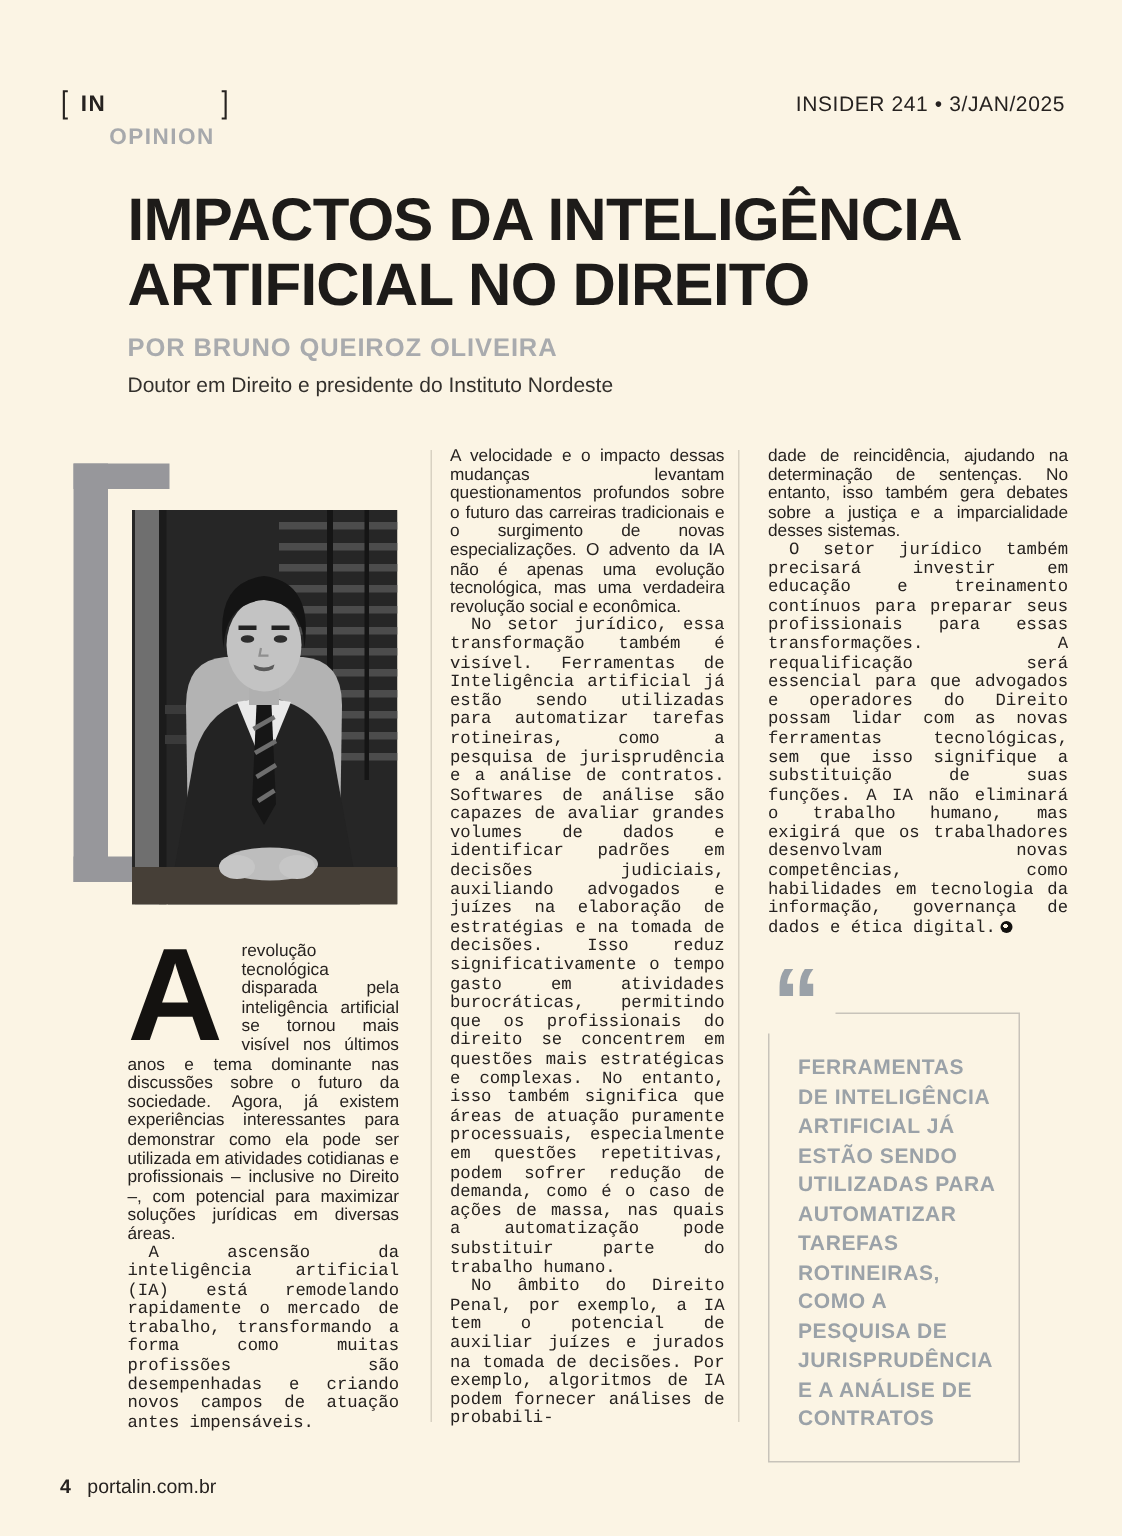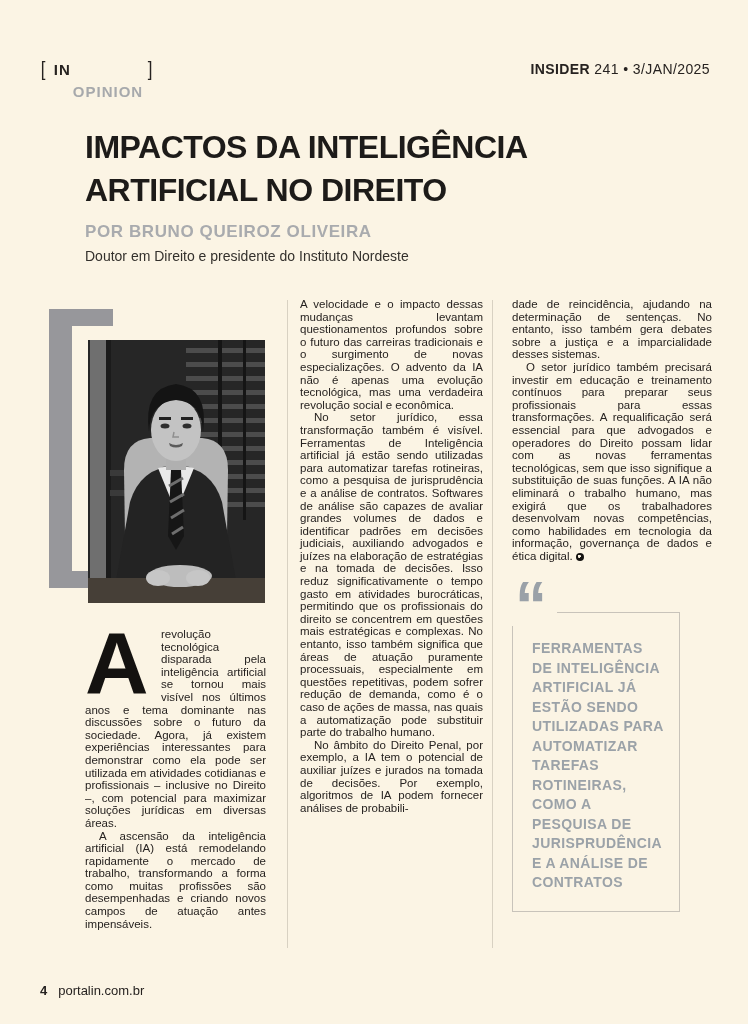--- a/index.html
+++ b/index.html
@@ -7,30 +7,30 @@
   .page{position:relative;width:748px;height:1024px;background:#fbf4e4;overflow:hidden;
         color:#262220;margin:0 auto;}
   
   .hdr{position:absolute;left:40px;top:38px;width:670px;display:flex;
        justify-content:space-between;align-items:center;font-size:15px;}
   .hdr-left{display:flex;align-items:center;gap:2px;font-weight:bold;letter-spacing:1px;}
   .hbracket{font-size:21px;font-weight:400;color:#262220;transform:scaleX(.8);display:inline-block;}
   .sect-in{color:#262220;margin-left:5px;}
   .sect-op{color:#a7a9ac;margin-right:2px;margin-top:45px;}
   .hdr-right{font-size:14px;letter-spacing:.4px;color:#262220;}
-  .hdr-right b{font-weight:bold;}
+  .hdr-right b{font-weight:normal;}
   
   .title-block{position:absolute;left:85px;top:126px;width:600px;}
-  .title{font-size:32px;line-height:43px;font-weight:bold;letter-spacing:-.5px;color:#1d1b19;}
+  .title{font-size:40px;line-height:43px;font-weight:bold;letter-spacing:-.5px;color:#1d1b19;}
   .byline{margin-top:10px;font-size:17px;font-weight:bold;color:#a9abae;letter-spacing:.6px;}
   .bio{margin-top:5px;font-size:14px;line-height:19px;color:#33302c;}
   
   .col{position:absolute;top:298px;font-size:11.5px;line-height:12.6px;text-align:justify;}
   .col p{margin:0;}
-  .col p + p{text-indent:14px;margin-top:0;}
+  .col p + p{text-indent:14px;margin-top:0;font-family:Liberation Mono, monospace;}
   .col1{left:40px;width:226px;}
   .col1 .col-text{padding-left:45px;}
   .col2{left:300px;width:183px;}
   .col3{left:512px;width:200px;}
   .vdiv{position:absolute;top:300px;width:1px;height:648px;background:#d8d1c2;}
   .vdiv1{left:287px;} .vdiv2{left:492px;}
   
   .photo-area{position:relative;height:330px;}
   .big-bracket{position:absolute;left:9px;top:11px;width:64px;height:279px;
      border-left:23px solid #97979b;border-top:17px solid #97979b;border-bottom:17px solid #97979b;

